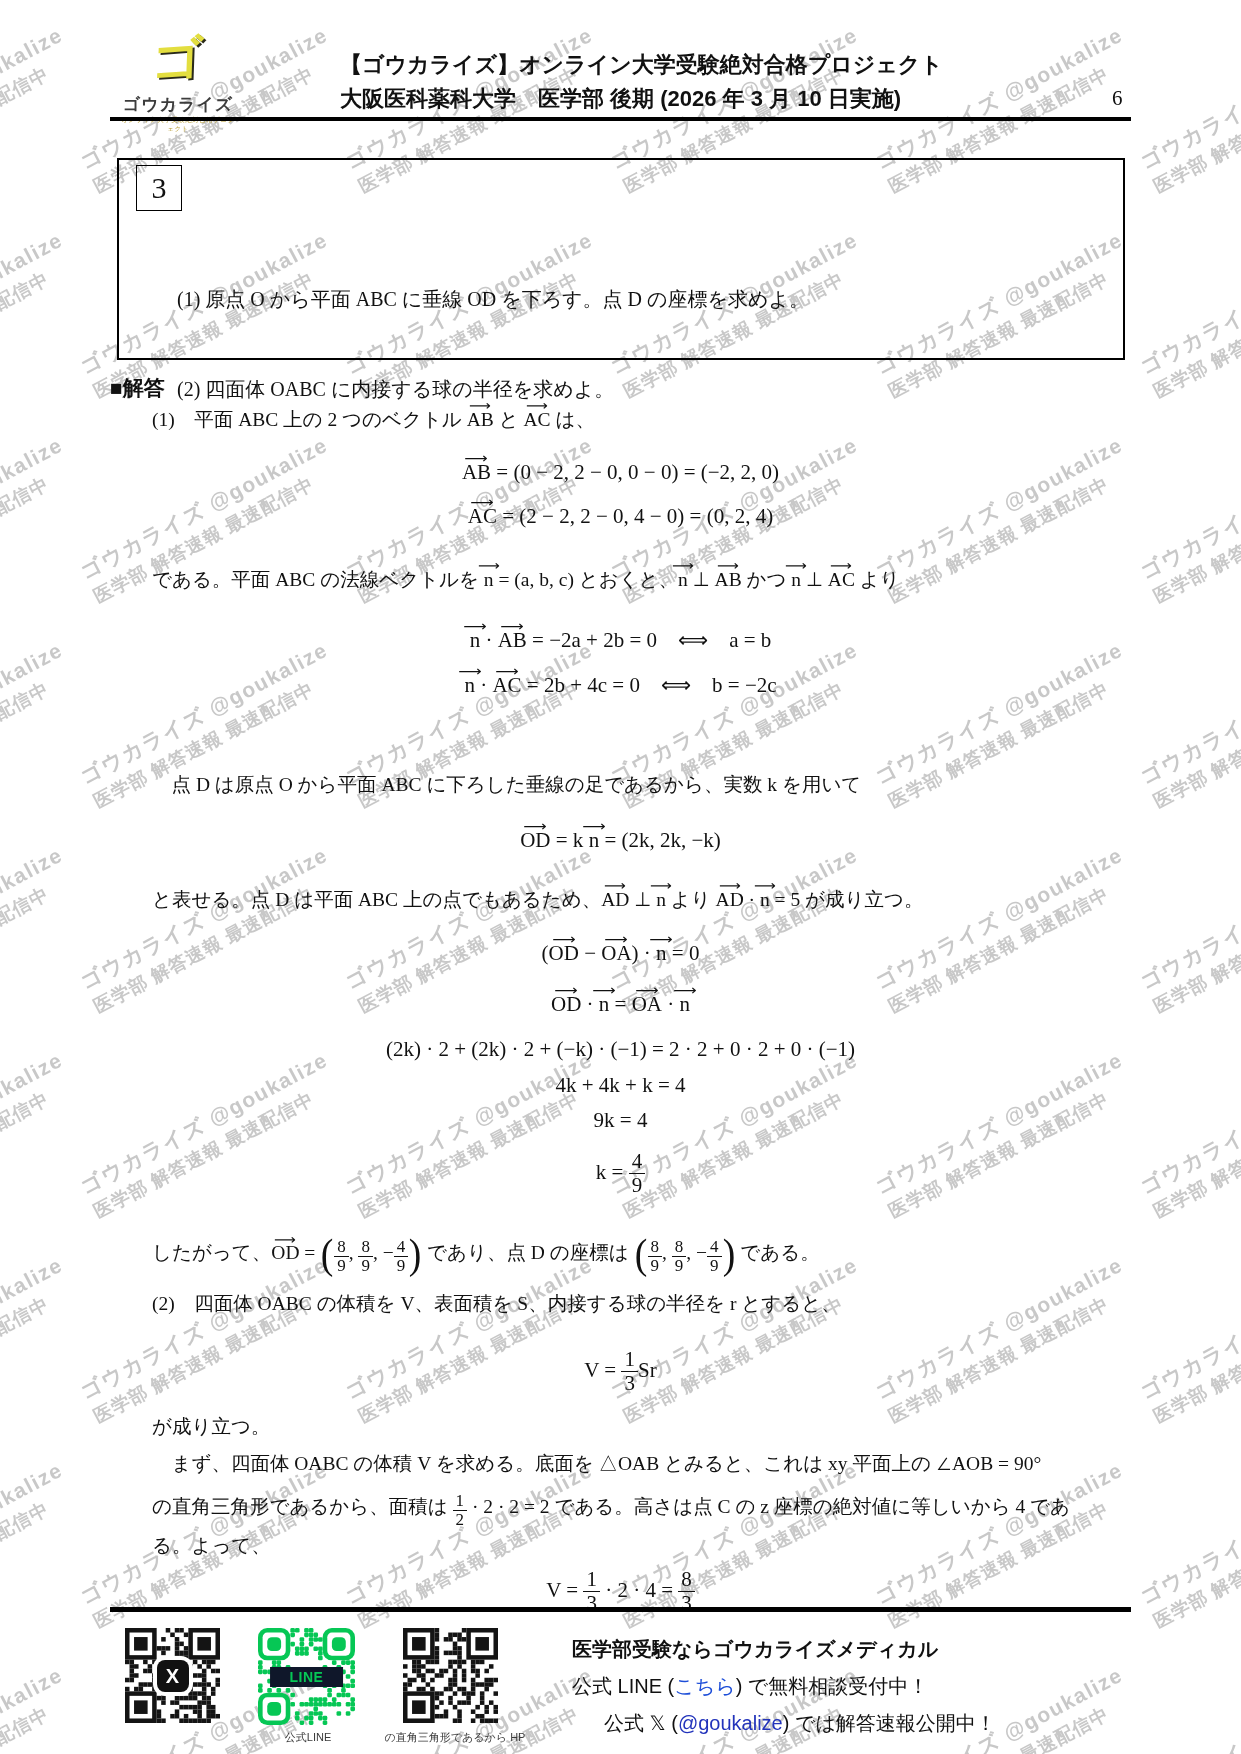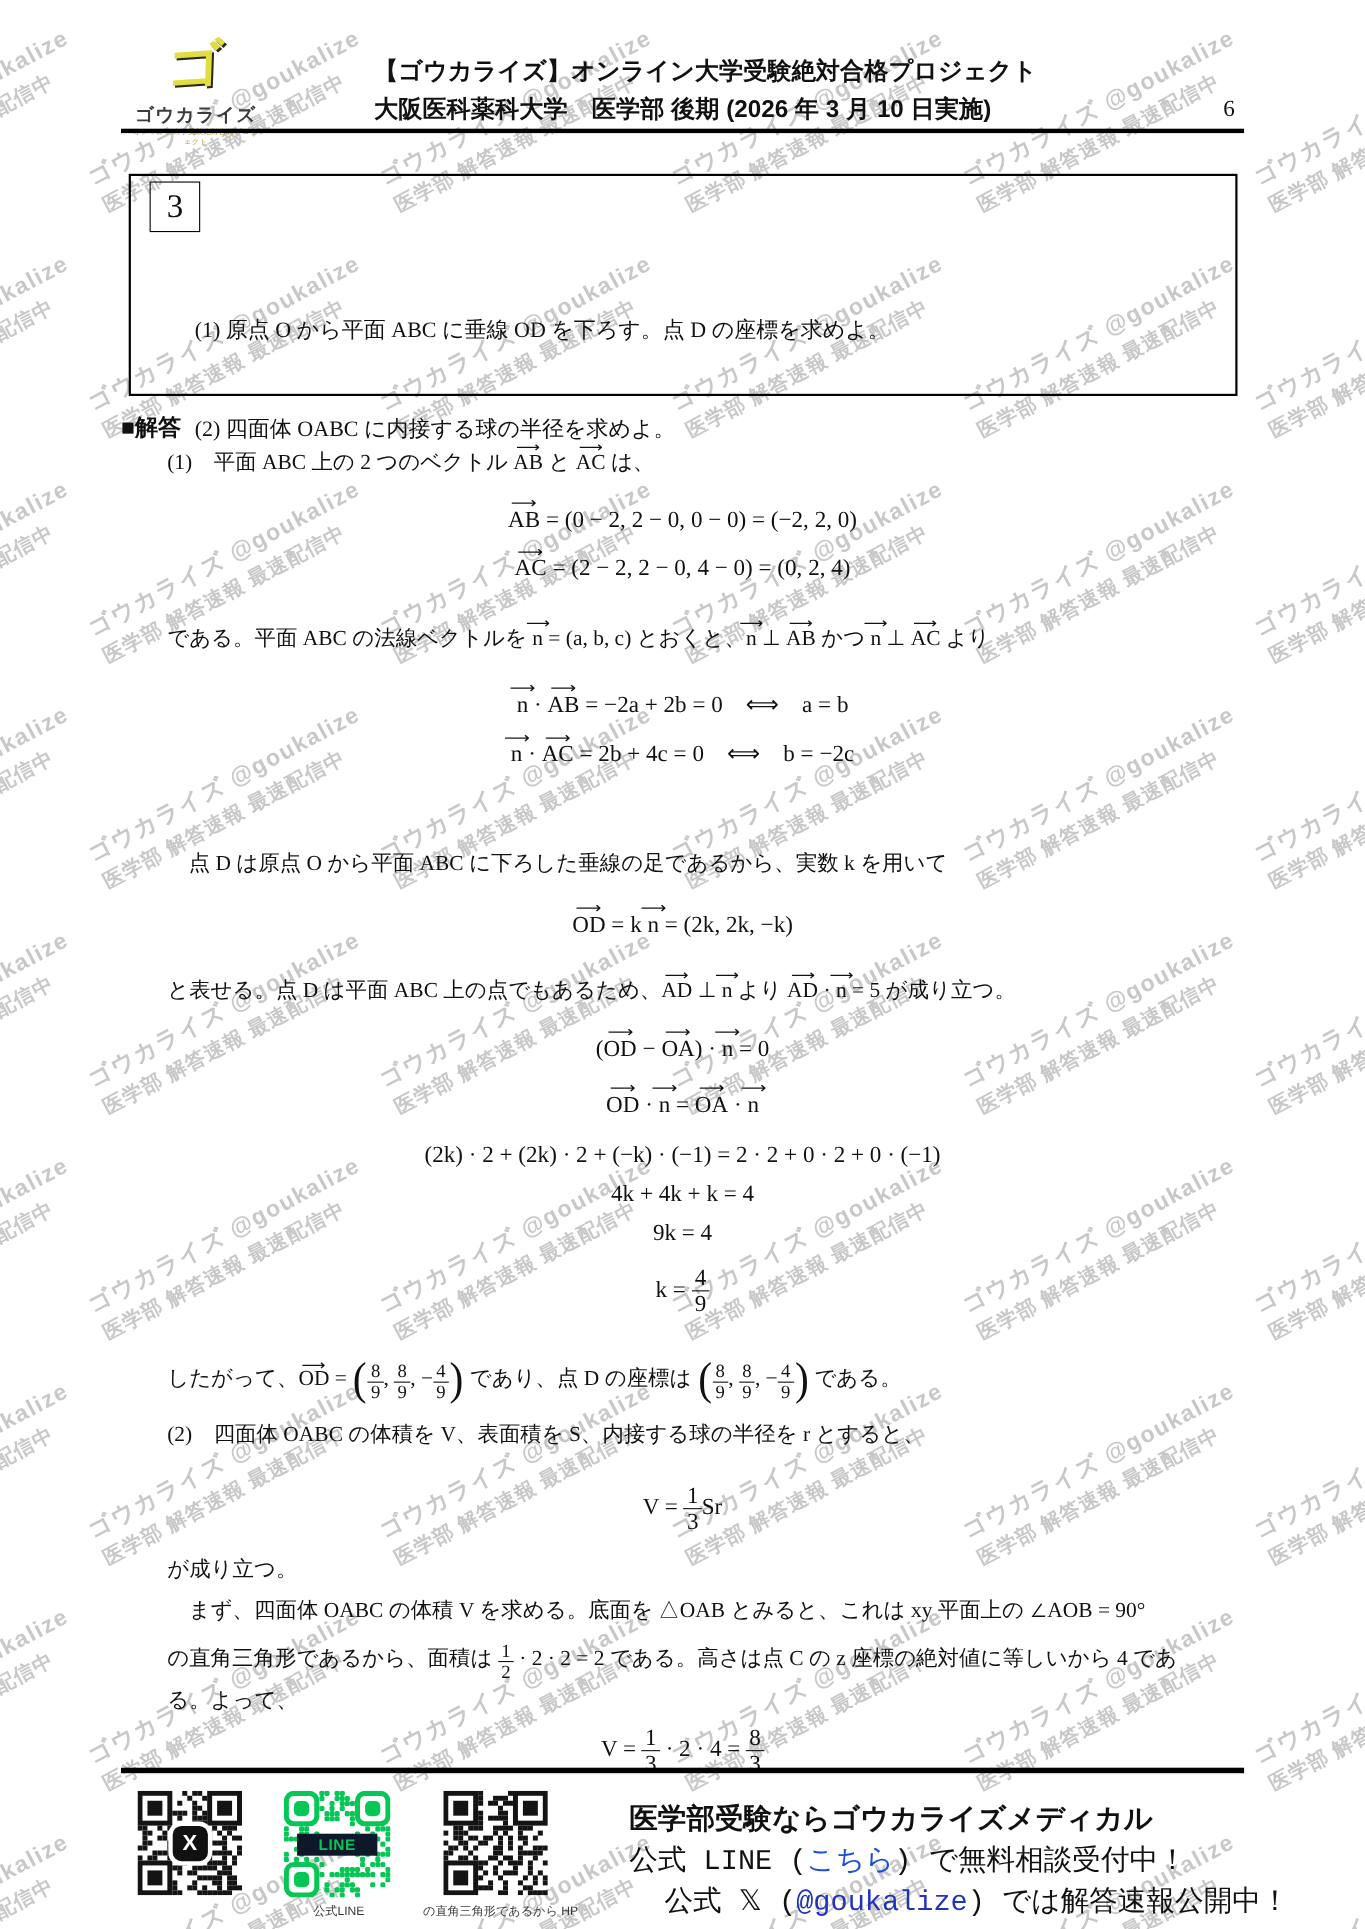--- a/index.html
+++ b/index.html
@@ -35,21 +35,21 @@
   .vec::before{content:"⟶";position:absolute;left:50%;top:-0.80em;
                transform:translateX(-50%) scaleX(1.15);font-size:.68em;}
   .frac{display:inline-block;text-align:center;vertical-align:-0.62em;line-height:1.08;}
   .frac .fr-t{display:block;border-bottom:1.4px solid #111;padding:0 3px;}
   .frac .fr-b{display:block;padding:0 3px;}
   .sfrac{font-size:17px;vertical-align:-0.7em;}
   .bigp{font-size:215%;font-weight:400;vertical-align:middle;line-height:.8;
         display:inline-block;transform:scaleX(.9);}
   
   .f-label{font-family:"Liberation Sans",sans-serif;font-size:11px;color:#3a3a3a;text-align:center;}
-  .f-line{font-family:Liberation Mono, monospace;font-size:26px;}
+  .f-line{font-family:Liberation Sans, sans-serif;font-size:20px;}
   .f-bold{font-weight:700;}
   .flink{cursor:pointer;}
   .qr{position:absolute;}
   .x-badge{position:absolute;left:50%;top:50%;width:32px;height:32px;margin:-16px 0 0 -16px;
            background:#111;border-radius:8px;box-shadow:0 0 0 4px #fff;color:#fff;
            font-family:"Liberation Sans",sans-serif;font-weight:900;font-size:20px;
            text-align:center;line-height:32px;}
   .line-badge{position:absolute;left:50%;top:50%;transform:translate(-50%,-50%);
               background:#0f172a;padding:2px 20px;font-family:"Liberation Sans",sans-serif;
               font-weight:900;font-size:14px;letter-spacing:.5px;}

